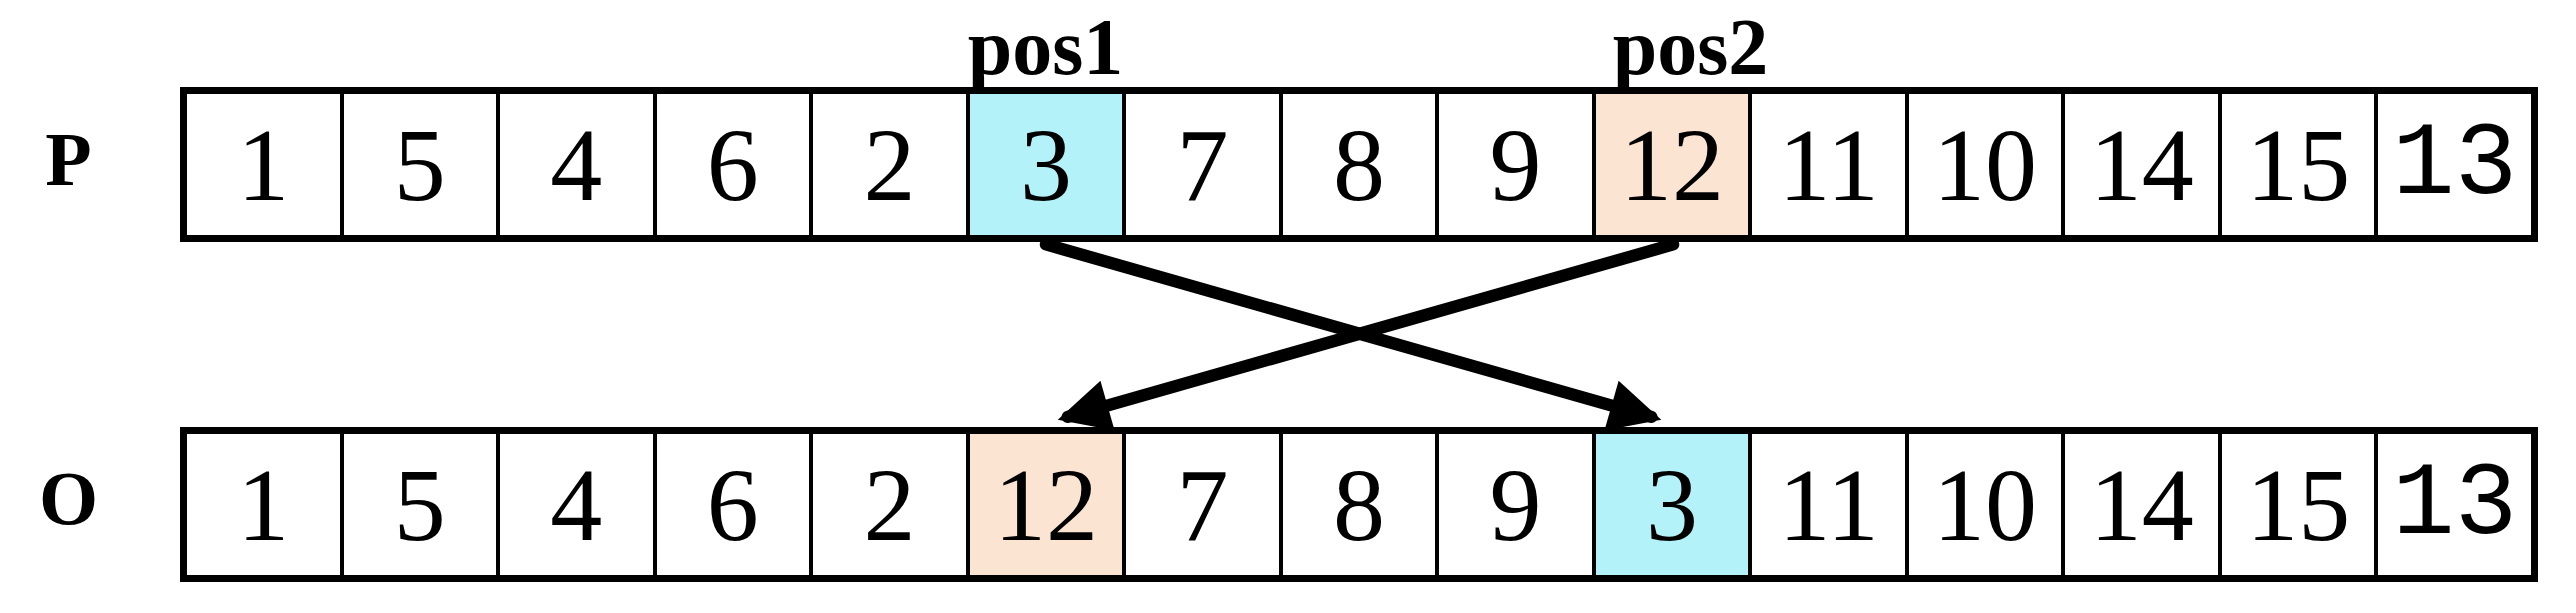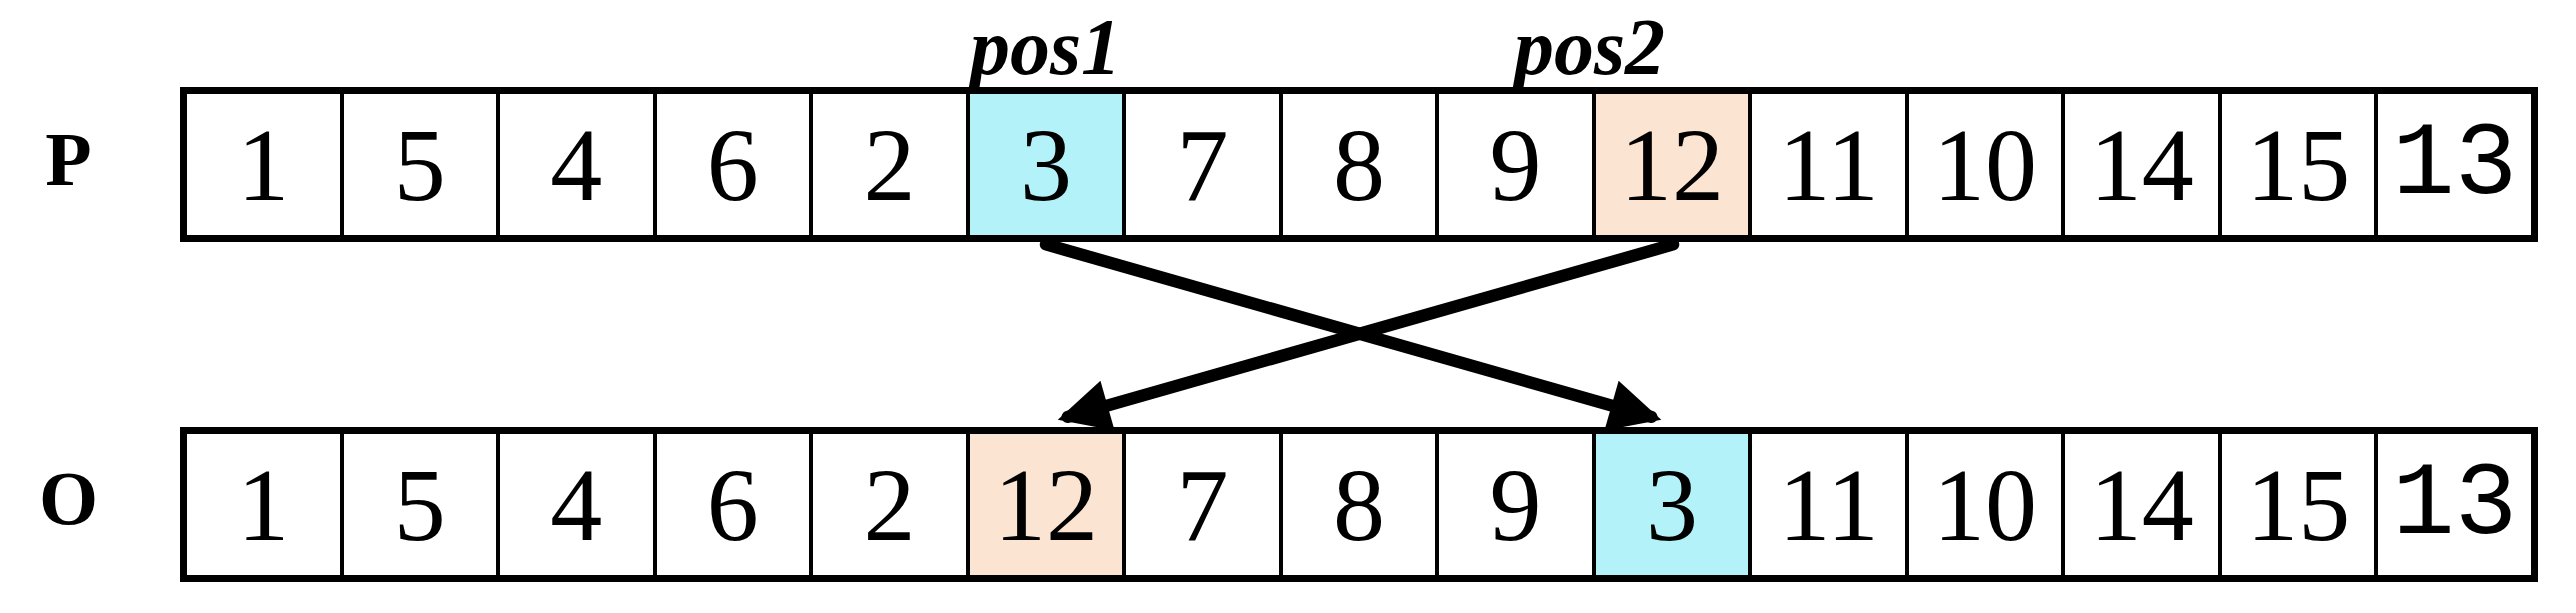--- a/index.html
+++ b/index.html
@@ -62,27 +62,26 @@
   
   .pos-label {
     position: absolute;
     top: 0;
     height: 85px;
     width: 379px;
     display: flex;
     align-items: flex-end;
     justify-content: center;
     font-weight: bold;
-    font-style: italic;
     font-size: 80px;
     line-height: 0.92;
     color: #000000;
   }
   .pos1-label { left: 856px; }
-  .pos2-label { left: 1400px; }
+  .pos2-label { left: 1501px; }
   
   .arrows-svg {
     position: absolute;
     left: 0;
     top: 0;
     width: 2576px;
     height: 613px;
     pointer-events: none;
   }
   .arrow-line {

